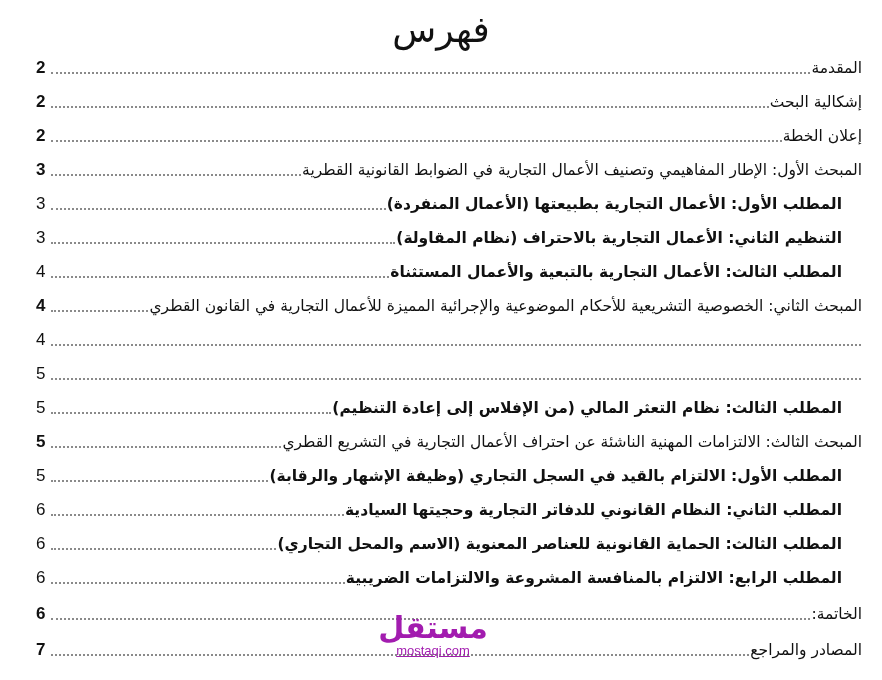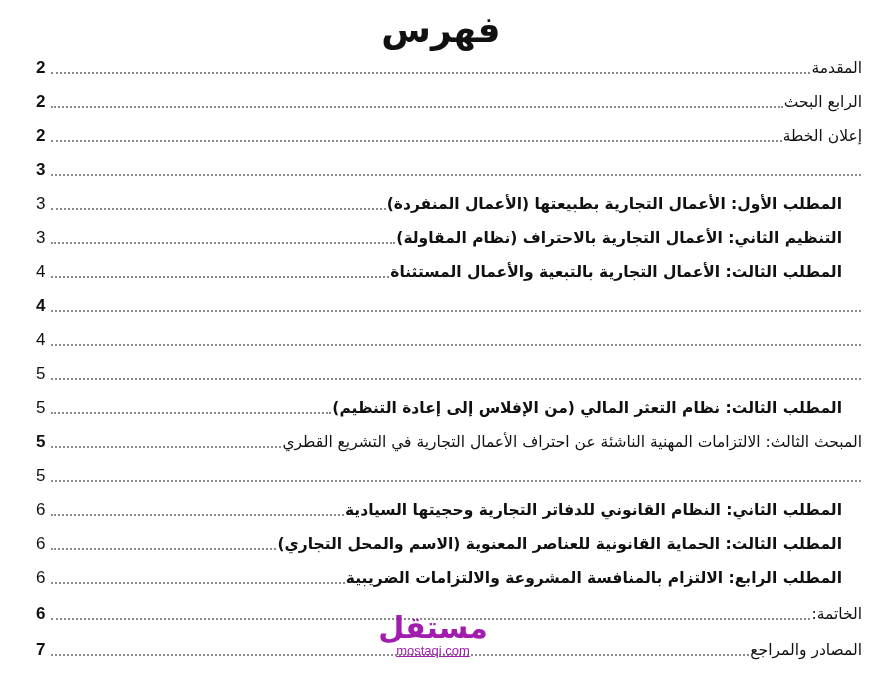--- a/index.html
+++ b/index.html
@@ -3,21 +3,21 @@
 <meta charset="utf-8">
 <style>
   html, body { margin: 0; padding: 0; background: #ffffff; }
   body {
     width: 882px; height: 680px; position: relative; overflow: hidden;
     font-family: "DejaVu Sans", "Liberation Sans", sans-serif;
     color: #111111;
   }
   .title {
     position: absolute; top: 4px; left: 0; width: 882px;
-    text-align: center; font-size: 36px; font-weight: bold; line-height: 52px;
+    text-align: center; font-size: 36px; font-weight: normal; line-height: 52px;
     font-family: "DejaVu Sans", sans-serif;
   }
   .toc { position: absolute; top: 46px; left: 36px; width: 826px; direction: rtl; }
   .row {
     position: absolute; left: 0; right: 0; height: 34px;
     display: flex; flex-direction: row; align-items: flex-end;
     direction: rtl;
   }
   .row .label {
     white-space: nowrap; font-size: 15.5px; line-height: 22px;
@@ -45,49 +45,51 @@
 
 <div class="title">فهرس</div>
 
 <div class="toc">
   <div class="row bold" style="top:0px">
     <span class="label">المقدمة</span>
     <span class="leader"></span>
     <span class="page">2</span>
   </div>
   <div class="row bold" style="top:34px">
-    <span class="label">الرابع البحث</span>
+    <span class="label">إشكالية البحث</span>
     <span class="leader"></span>
     <span class="page">2</span>
   </div>
   <div class="row bold" style="top:68px">
     <span class="label">إعلان الخطة</span>
     <span class="leader"></span>
     <span class="page">2</span>
   </div>
   <div class="row bold" style="top:102px">
+    <span class="label">المبحث الأول: الإطار المفاهيمي وتصنيف الأعمال التجارية في الضوابط القانونية القطرية</span>
     <span class="leader"></span>
     <span class="page">3</span>
   </div>
   <div class="row sub" style="top:136px">
     <span class="label">المطلب الأول: الأعمال التجارية بطبيعتها (الأعمال المنفردة)</span>
     <span class="leader"></span>
     <span class="page">3</span>
   </div>
   <div class="row sub" style="top:170px">
     <span class="label">التنظيم الثاني: الأعمال التجارية بالاحتراف (نظام المقاولة)</span>
     <span class="leader"></span>
     <span class="page">3</span>
   </div>
   <div class="row sub" style="top:204px">
     <span class="label">المطلب الثالث: الأعمال التجارية بالتبعية والأعمال المستثناة</span>
     <span class="leader"></span>
     <span class="page">4</span>
   </div>
   <div class="row bold" style="top:238px">
+    <span class="label">المبحث الثاني: الخصوصية التشريعية للأحكام الموضوعية والإجرائية المميزة للأعمال التجارية في القانون القطري</span>
     <span class="leader"></span>
     <span class="page">4</span>
   </div>
   <div class="row sub" style="top:272px">
     <span class="leader"></span>
     <span class="page">4</span>
   </div>
   <div class="row sub" style="top:306px">
     <span class="leader"></span>
     <span class="page">5</span>
@@ -96,20 +98,21 @@
     <span class="label">المطلب الثالث: نظام التعثر المالي (من الإفلاس إلى إعادة التنظيم)</span>
     <span class="leader"></span>
     <span class="page">5</span>
   </div>
   <div class="row bold" style="top:374px">
     <span class="label">المبحث الثالث: الالتزامات المهنية الناشئة عن احتراف الأعمال التجارية في التشريع القطري</span>
     <span class="leader"></span>
     <span class="page">5</span>
   </div>
   <div class="row sub" style="top:408px">
+    <span class="label">المطلب الأول: الالتزام بالقيد في السجل التجاري (وظيفة الإشهار والرقابة)</span>
     <span class="leader"></span>
     <span class="page">5</span>
   </div>
   <div class="row sub" style="top:442px">
     <span class="label">المطلب الثاني: النظام القانوني للدفاتر التجارية وحجيتها السيادية</span>
     <span class="leader"></span>
     <span class="page">6</span>
   </div>
   <div class="row sub" style="top:476px">
     <span class="label">المطلب الثالث: الحماية القانونية للعناصر المعنوية (الاسم والمحل التجاري)</span>

